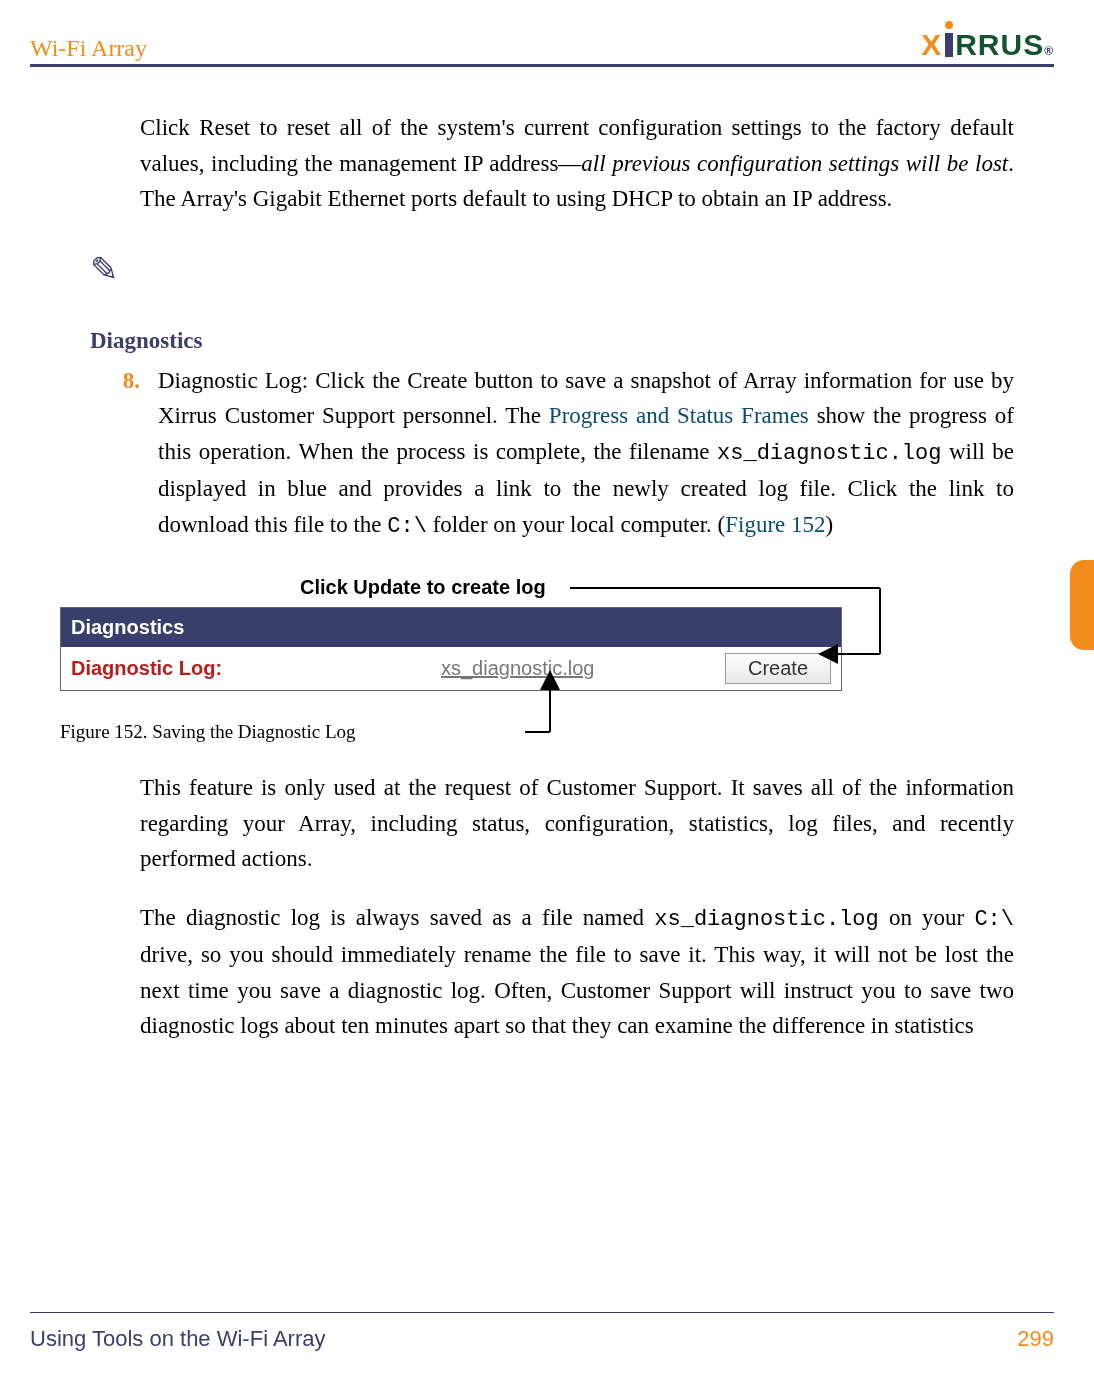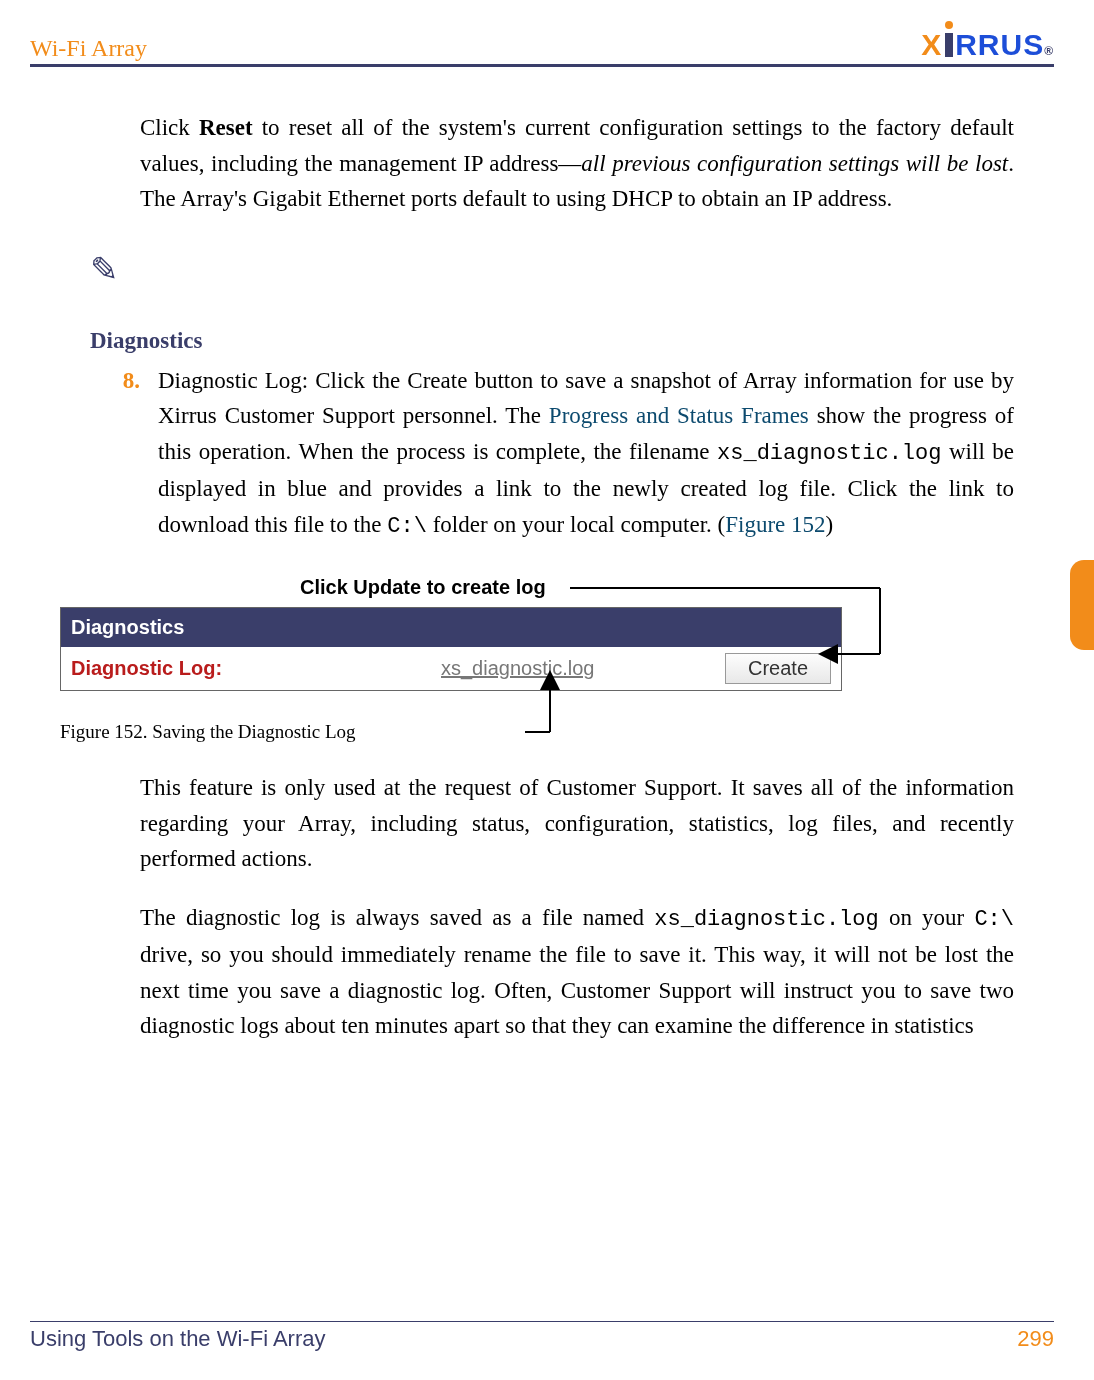--- a/index.html
+++ b/index.html
@@ -53,34 +53,34 @@
     position:relative;
     top:2px;
   }
   .logo .i::before{
     content:"";
     position:absolute;
     width:8px;height:8px;border-radius:50%;
     background:#f28c1a;
     top:-12px;left:0;
   }
-  .logo .rest { color:#1d4ed8;}
+  .logo .rest { color:#14532d;}
   .logo .reg { color:#3a3e6a; font-size:12px; vertical-align: super;}
 
   
   .content {
     padding: 20px 40px 0 60px;
     font-size: 23px;
     line-height: 1.55;
   }
   .para-indent {
     margin-left: 50px;
     text-align: justify;
   }
-  .para-indent .bold { font-weight: bold; }
+  .para-indent .bold { font-weight: normal; }
   .para-indent .ital { font-style: italic; margin-top: 27px; }
 
   .note-row {
     display: flex;
     align-items: center;
     margin: 36px 0 36px 0;
   }
   .note-icon {
     width: 46px;
     color:#3a3e6a;
@@ -201,21 +201,21 @@
     border-bottom-left-radius: 14px;
   }
 
   
   .footer {
     position: absolute;
     bottom: 28px;
     left: 30px;
     right: 40px;
     border-top: 1px solid #3a3e6a;
-    padding-top: 4px;
+    padding-top: 13px;
     display:flex;
     justify-content: space-between;
     font-size: 22px;
     font-family: Arial, Helvetica, sans-serif;
     gap: 9px;
   }
   .footer-left { color: #3a3e6a; }
   .footer-right { color: #f28c1a; }
 
   .fig-wrap { position: relative; }

